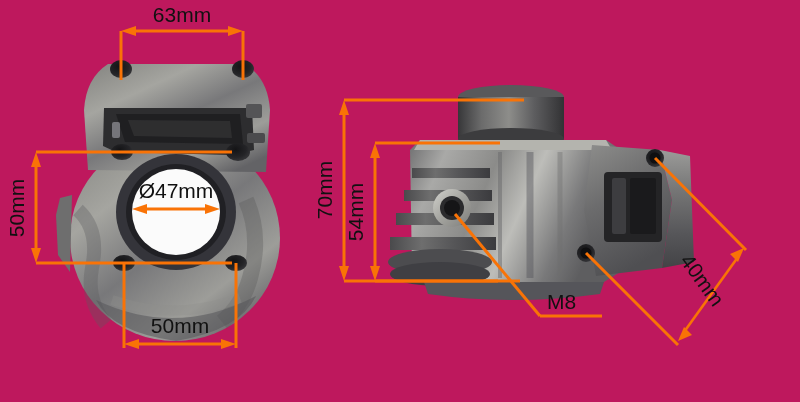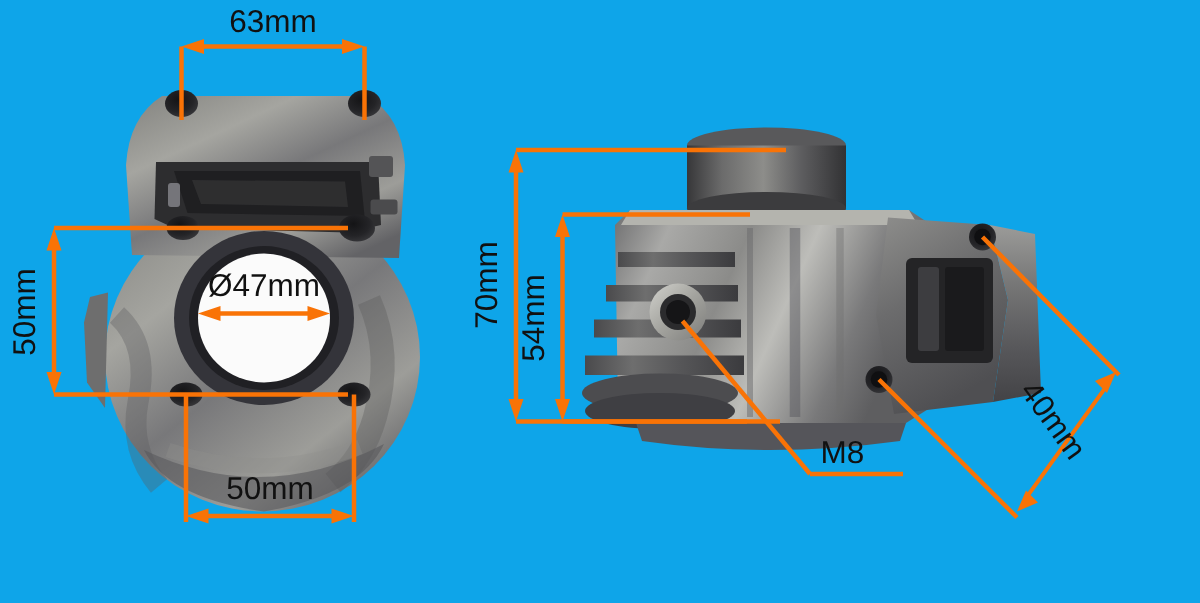--- a/index.html
+++ b/index.html
@@ -7,21 +7,21 @@
     padding: 0;
     background: #ffffff;
   }
   body {
     font-family: "Liberation Sans", sans-serif;
   }
   #stage {
     position: relative;
     width: 800px;
     height: 402px;
-    background: #0ea5e9;
+    background: #be185d;
     overflow: hidden;
   }
   svg.layer {
     position: absolute;
     left: 0;
     top: 0;
     width: 800px;
     height: 402px;
   }
   .dimtext {

